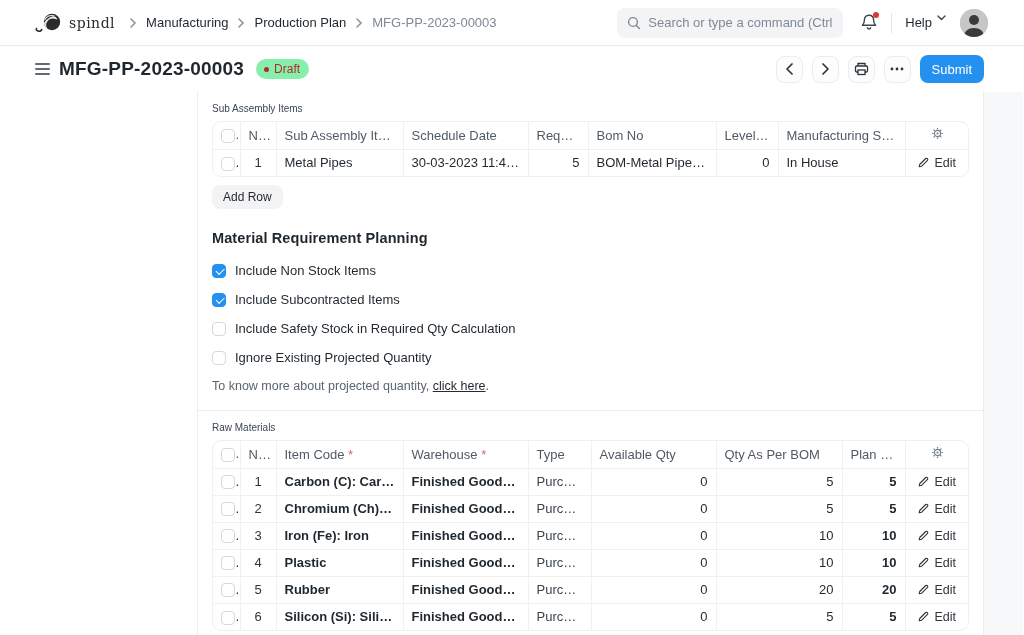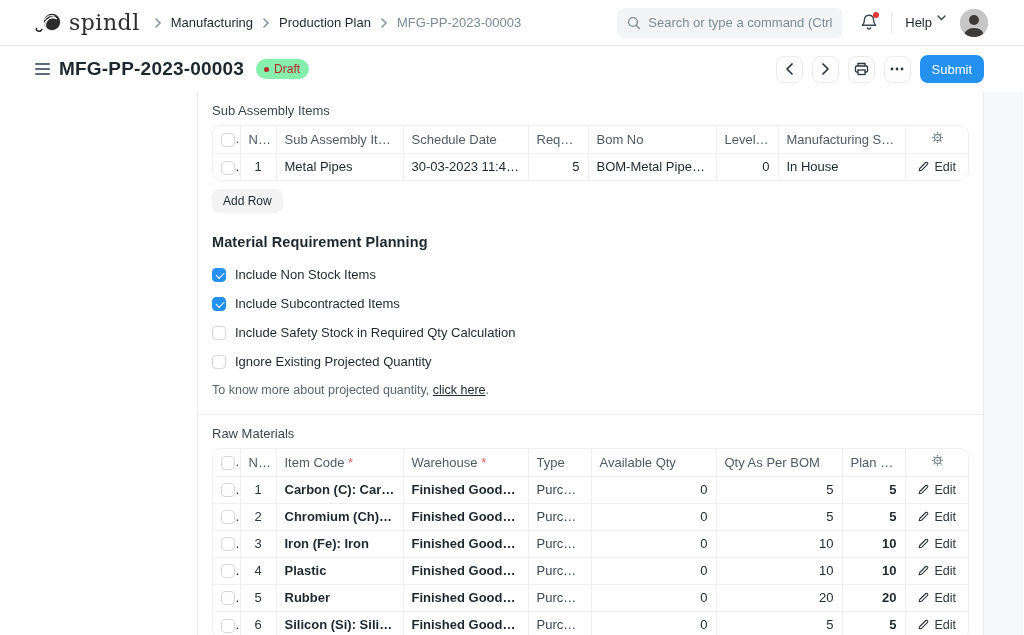--- a/index.html
+++ b/index.html
@@ -3,21 +3,21 @@
 <meta charset="utf-8">
 <style>
   * { box-sizing: border-box; margin: 0; padding: 0; }
   html,body { width:1024px; height:635px; overflow:hidden; background:#fff;
     font-family:"Liberation Sans", sans-serif; color:#1f272e; }
 
   
   .navbar { height:46px; display:flex; align-items:center; padding:0 36px 0 35px;
     border-bottom:1px solid #ebebeb; background:#fff; }
   .logo { display:flex; align-items:center; gap:4px; cursor:pointer; }
-  .logo-text { font-family:"DejaVu Serif", serif; font-size:22px; color:#2b2b2b; letter-spacing:.5px; }
+  .logo-text { font-family:"DejaVu Serif", serif; font-size:14px; color:#2b2b2b; letter-spacing:.5px; }
   .crumbs { display:flex; align-items:center; margin-left:14px; gap:9px; font-size:13px; }
   .crumb { color:#1f272e; cursor:pointer; white-space:nowrap; }
   .crumb.current { color:#7c8a96; }
   .crumb-sep { display:flex; align-items:center; color:#98a1a9; }
   .nav-right { margin-left:auto; display:flex; align-items:center; }
   .search-box { width:226px; height:30px; background:#f3f4f6; border-radius:8px;
     display:flex; align-items:center; padding:0 10px; gap:7px; cursor:text; }
   .search-box input { border:0; background:transparent; outline:none; font-size:13px;
     color:#7c8a96; width:100%; font-family:"Liberation Sans",sans-serif; }
   .search-box input::placeholder { color:#7c8a96; }
@@ -43,21 +43,21 @@
   .btn-primary { height:28px; background:#2490ef; color:#fff; border:0; border-radius:8px;
     font-size:13px; padding:0 12px; cursor:pointer; font-family:"Liberation Sans",sans-serif; }
 
   
   .content-wrap { display:flex; height:543px; }
   .left-gutter { width:198px; border-right:1px solid #ededed; background:#fff; }
   .form-col { width:786px; background:#fff; border-right:1px solid #ededed;
     padding:11px 14px 0 14px; overflow:hidden; }
   .right-gutter { width:39px; background:#f7f8f9; }
 
-  .section-label { font-size:13px; color:#3c4650; margin-bottom:7px; }
+  .section-label { font-size:10px; color:#3c4650; margin-bottom:7px; }
 
   
   .grid-box { border:1px solid #f0f0f0; border-radius:9px; overflow:hidden; }
   table.grid { width:100%; border-collapse:collapse; table-layout:fixed; font-size:13px; }
   table.grid th { font-weight:400; color:#505a64; text-align:left; }
   table.grid th, table.grid td { border-right:1px solid #f0f0f0; border-bottom:1px solid #f0f0f0;
     padding:0 8px; height:27px; white-space:nowrap; overflow:hidden; text-overflow:ellipsis; }
   table.grid tr > *:last-child { border-right:0; }
   table.grid tr:last-child td { border-bottom:0; }
   .c-check { text-align:center; }

